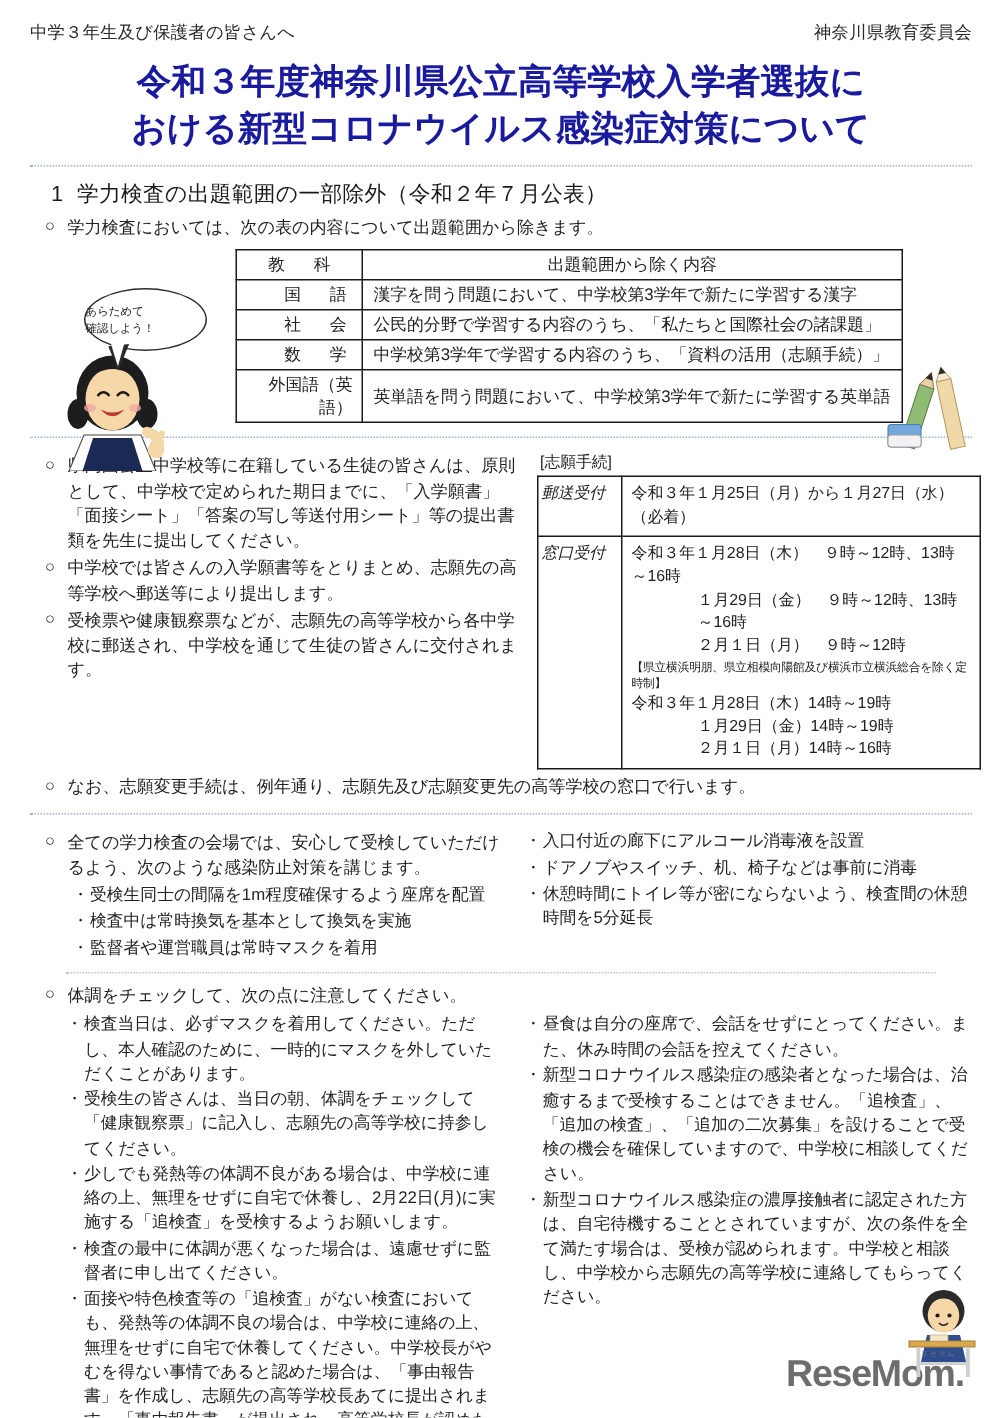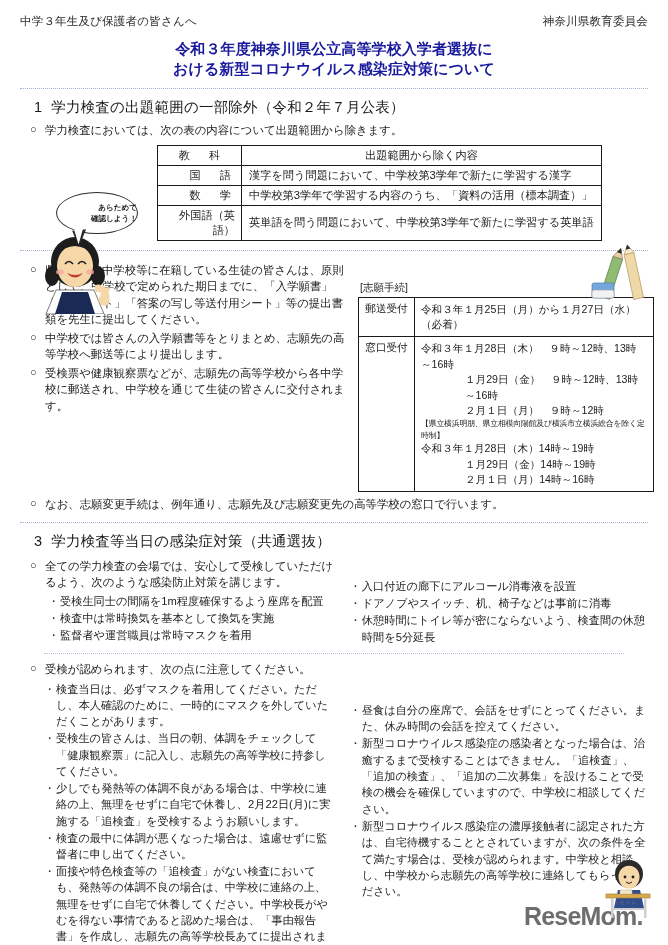--- a/index.html
+++ b/index.html
@@ -18,21 +18,21 @@
 
   
   .top-bar {
     display: flex; justify-content: space-between; align-items: flex-start;
     padding: 14px 6px 0 6px;
     font-size: 11.5px; color: #2a2a2a; letter-spacing: .2px; gap: 13px;
   }
   .title-block { text-align: center; margin: 10px 0 4px 0; }
   .title-line {
     color: #1a1a9e;
-    font-size: 15px;
+    font-size: 23px;
     font-weight: 700;
     line-height: 1.34;
     letter-spacing: .1px;
     white-space: nowrap;
   }
 
   
   .divider {
     border-top: 1.5px dotted #9fb2cf;
     margin: 9px 6px 9px 6px;
@@ -75,42 +75,42 @@
   }
   table.kyouka { width: 445px; margin-left: 143px; }
   table.kyouka .c-sub { width: 84px; text-align: right; letter-spacing: 4px; text-indent: 4px; }
   table.kyouka .c-sub.narrow { letter-spacing: 0; text-indent: 0; margin-top: 32px; }
   table.kyouka .hdr { text-align: center; }
   table.kyouka .c-body { padding-left: 7px; }
 
   
   .shigan-label { font-size: 10.5px; margin: 0 0 2px 2px; }
   table.shigan { width: 296px; font-size: 10.6px; }
-  table.shigan .lbl { width: 56px; text-align: center; padding: 4px 2px; vertical-align: top; }
+  table.shigan .lbl { width: 56px; text-align: left; padding: 4px 2px; vertical-align: top; font-style: italic; }
   table.shigan td.val { padding: 4px 6px; line-height: 1.45; }
   table.shigan .tiny { font-size: 7.9px; letter-spacing: -.2px; }
   .ind1 { padding-left: 44px; display: block; }
 
   
   .cols { display: flex; gap: 8px; }
   .col-l { width: 330px; }
-  .col-r { width: 318px; margin-top: 21px; }
+  .col-r { width: 318px; }
 
   .r-naka { display: flex; margin: 1px 0 1px 6px; font-size: 11.2px; line-height: 1.46; }
   .r-naka .mk { width: 12px; flex: 0 0 12px; }
   .r-naka .tx { flex: 1; }
 
   
   .bubble {
     position: absolute; left: 56px; top: 192px;
     width: 82px; height: 42px;
     border: 1.2px solid #2b2b2b; border-radius: 50%;
-    background: #fff; text-align: right;
+    background: #fff; text-align: left;
     font-size: 7.6px; line-height: 1.5; color: #1a1a1a;
-    padding-top: 9px; z-index: 4; font-weight: bold;
+    padding-top: 9px; z-index: 4;
   }
   .bubble .tail {
     position: absolute; left: 16px; bottom: -14px;
     width: 0; height: 0;
     border-left: 5px solid transparent;
     border-right: 9px solid transparent;
     border-top: 17px solid #2b2b2b;
     transform: rotate(-6deg);
   }
   .bubble .tail::after {
@@ -171,22 +171,26 @@
       <tbody>
           <tr>
         <td class="c-sub hdr">教　科</td>
         <td class="hdr">出題範囲から除く内容</td>
       </tr>
       <tr>
         <td class="c-sub">国　語</td>
         <td class="c-body">漢字を問う問題において、中学校第3学年で新たに学習する漢字</td>
       </tr>
       <tr>
+        <td class="c-sub">社　会</td>
+        <td class="c-body">公民的分野で学習する内容のうち、「私たちと国際社会の諸課題」</td>
+      </tr>
+      <tr>
         <td class="c-sub">数　学</td>
-        <td class="c-body">中学校第3学年で学習する内容のうち、「資料の活用（標本調査）」</td>
+        <td class="c-body">中学校第3学年で学習する内容のうち、「資料の活用（志願手続）」</td>
       </tr>
       <tr>
         <td class="c-sub narrow">外国語（英語）</td>
         <td class="c-body">英単語を問う問題において、中学校第3学年で新たに学習する英単語</td>
       </tr>
     </tbody>
       </table>
   </div>
 
   <div class="bubble">
@@ -276,23 +280,20 @@
     </div>
   </div>
 
   <div class="maru" style="margin-top:4px">
     <span class="mk">○</span>
     <span class="tx">なお、志願変更手続は、例年通り、志願先及び志願変更先の高等学校の窓口で行います。</span>
   </div>
 
   <div class="divider"></div>
 
-  <div class="sec-head">
-    <span class="num">3</span><span>学力検査等当日の感染症対策（共通選抜）</span>
-  </div>
 
   <div class="cols">
     <div class="col-l">
       <div class="maru">
         <span class="mk">○</span>
         <span class="tx">全ての学力検査の会場では、安心して受検していただけるよう、次のような感染防止対策を講じます。</span>
       </div>
       <div class="naka">
         <span class="mk">・</span>
         <span class="tx">受検生同士の間隔を1m程度確保するよう座席を配置</span>
@@ -319,21 +320,21 @@
         <span class="mk">・</span>
         <span class="tx">休憩時間にトイレ等が密にならないよう、検査間の休憩時間を5分延長</span>
       </div>
     </div>
   </div>
 
   <div class="divider thin"></div>
 
   <div class="maru">
     <span class="mk">○</span>
-    <span class="tx">受検が認められます、次の点に注意してください。</span>
+    <span class="tx">体調をチェックして、次の点に注意してください。</span>
   </div>
 
   <div class="cols" style="margin-top:2px">
     <div class="col-l">
       <div class="naka" style="margin-left:30px">
         <span class="mk">・</span>
         <span class="tx">検査当日は、必ずマスクを着用してください。ただし、本人確認のために、一時的にマスクを外していただくことがあります。</span>
       </div>
       <div class="naka" style="margin-left:30px">
         <span class="mk">・</span>

